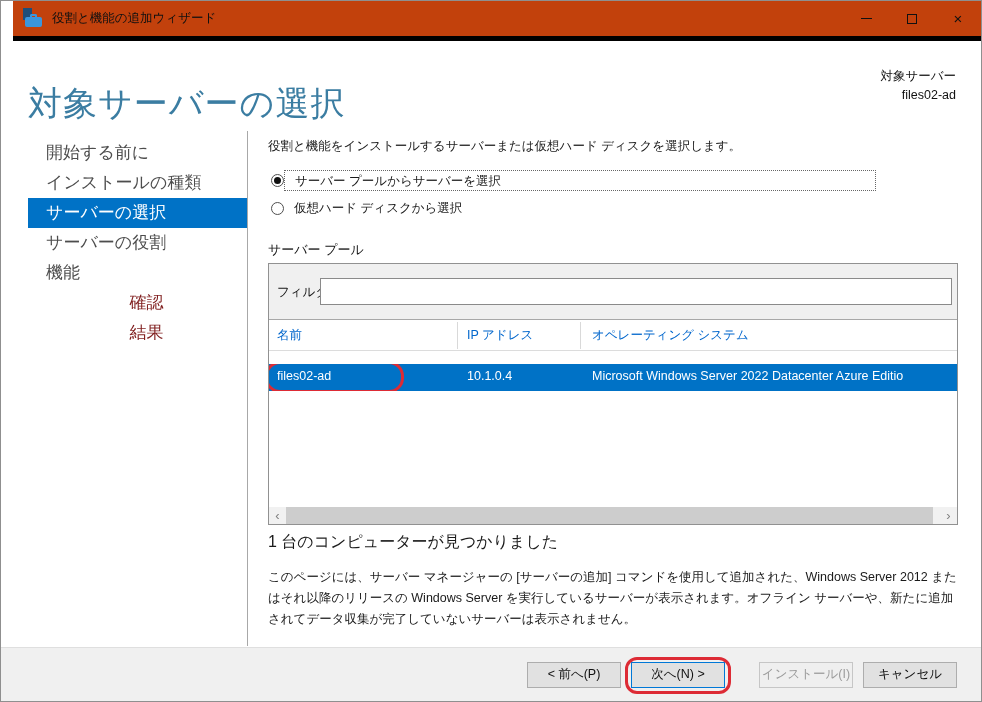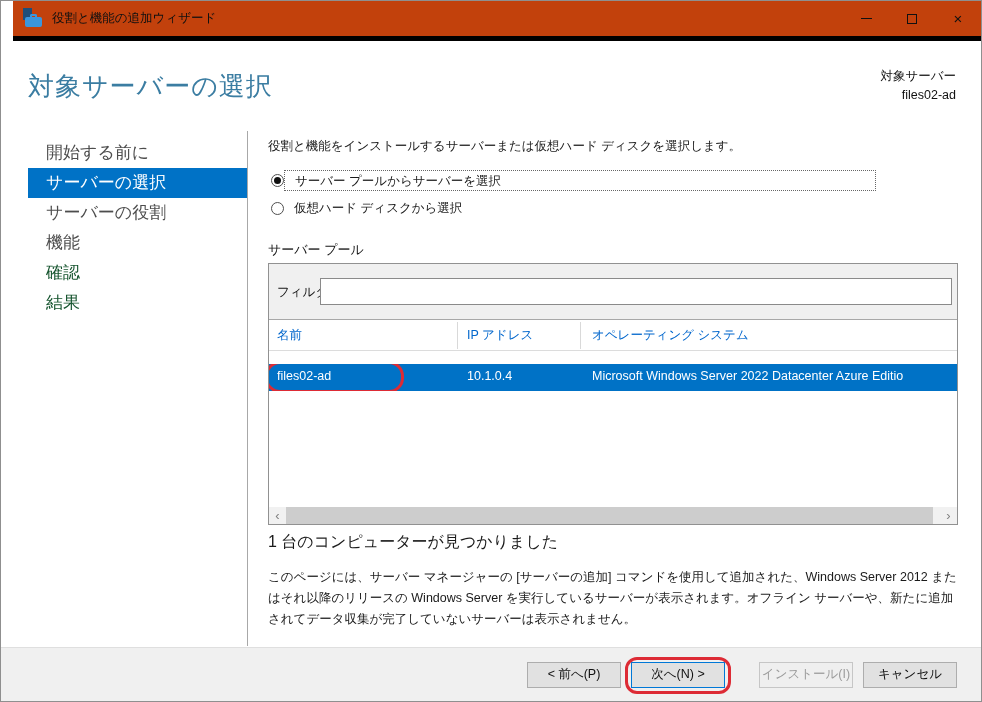--- a/index.html
+++ b/index.html
@@ -17,29 +17,29 @@
   .app-icon .box{ position:absolute; left:3px; top:9px; width:17px; height:10px; background:#3a96dd; border-radius:2px; }
   .app-icon .lid{ position:absolute; left:8px; top:6px; width:7px; height:4px; border:2px solid #3a96dd; border-bottom:none; border-radius:2px 2px 0 0; }
   .title-text{ font-size:12.5px; color:#111; margin-left:8px; }
   .win-controls{ margin-left:auto; display:flex; height:100%; }
   .win-btn{ width:46px; height:100%; display:flex; align-items:center; justify-content:center; color:#111; }
   .glyph-min{ width:11px; height:0; border-top:1px solid #111; }
   .glyph-max{ width:10px; height:10px; border:1px solid #111; }
   .glyph-close{ font-size:15px; line-height:1; }
 
   
-  .page-title{ position:absolute; left:27px; top:68px; font-size:26px; font-weight:300; color:#3b7da2; letter-spacing:1px; }
+  .page-title{ position:absolute; left:27px; top:80px; font-size:34px; font-weight:300; color:#3b7da2; letter-spacing:1px; }
   .target-info{ position:absolute; right:25px; top:66px; text-align:right; font-size:12.5px; color:#111; line-height:19px; }
   .target-info .srv{ font-weight:bold; font-weight:normal; }
 
   
   .sidebar{ position:absolute; left:27px; top:137px; width:219px; }
   .nav-item{ height:30px; line-height:30px; padding-left:18px; font-size:17px; color:#4d4d4d; }
   .nav-item.selected{ background:#0072c6; color:#fff; }
-  .nav-item.disabled{ color:#14532d; }
+  .nav-item.disabled{ color:#7f1d1d;text-align:center; }
   .v-divider{ position:absolute; left:246px; top:130px; width:1px; height:515px; background:#a8a8a8; }
 
   
   .content{ position:absolute; left:267px; top:130px; width:608px; }
   .instruction{ margin-top:7px; font-size:12.5px; color:#1a1a1a; }
 
   .radio-row{ display:flex; align-items:center; margin-top:14px; height:22px; }
   .radio-row.second{ margin-top:6px; }
   .radio{ width:13px; height:13px; border:1px solid #4f4f4f; border-radius:50%; background:#fff; position:relative; flex:0 0 auto; margin-left:3px; }
   .radio.checked::after{ content:""; position:absolute; left:2px; top:2px; width:7px; height:7px; border-radius:50%; background:#111; }
@@ -114,20 +114,21 @@
   </div>
 
   <div class="page-title">対象サーバーの選択</div>
   <div class="target-info">
     <div>対象サーバー</div>
     <div class="srv">files02-ad</div>
   </div>
 
   <div class="sidebar">
     <div class="nav-item">開始する前に</div>
+    <div class="nav-item">インストールの種類</div>
     <div class="nav-item selected">サーバーの選択</div>
     <div class="nav-item">サーバーの役割</div>
     <div class="nav-item">機能</div>
     <div class="nav-item disabled">確認</div>
     <div class="nav-item disabled">結果</div>
   </div>
   <div class="v-divider"></div>
 
   <div class="content">
     <div class="instruction">役割と機能をインストールするサーバーまたは仮想ハード ディスクを選択します。</div>

